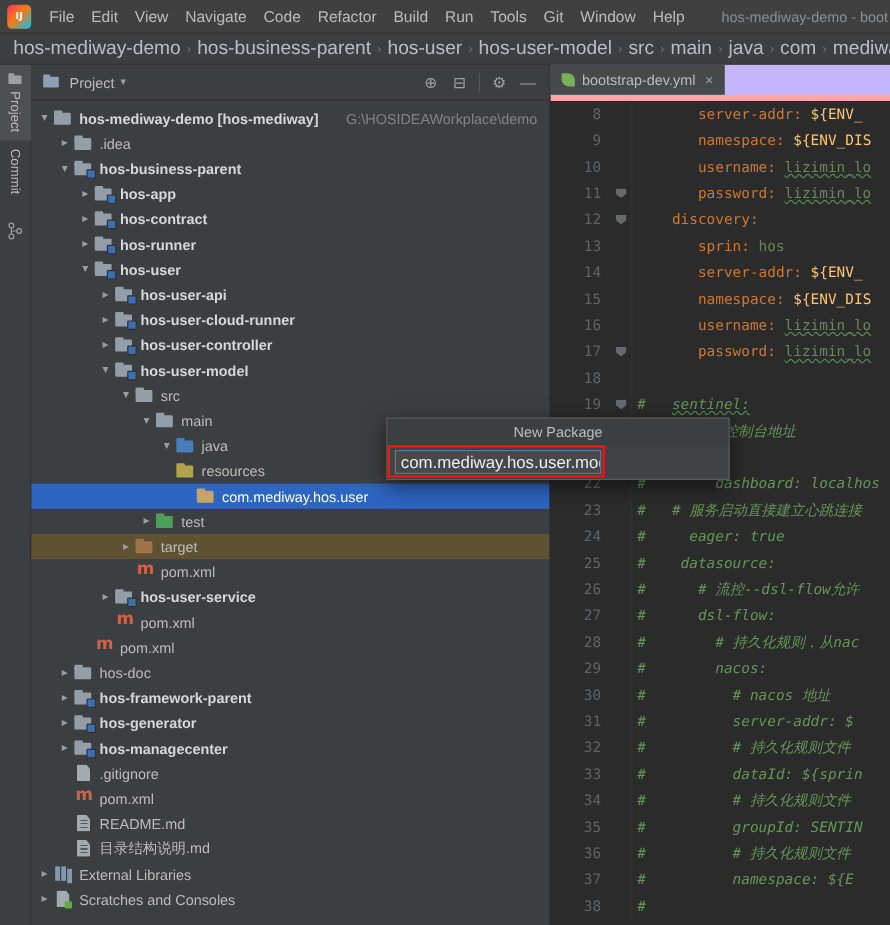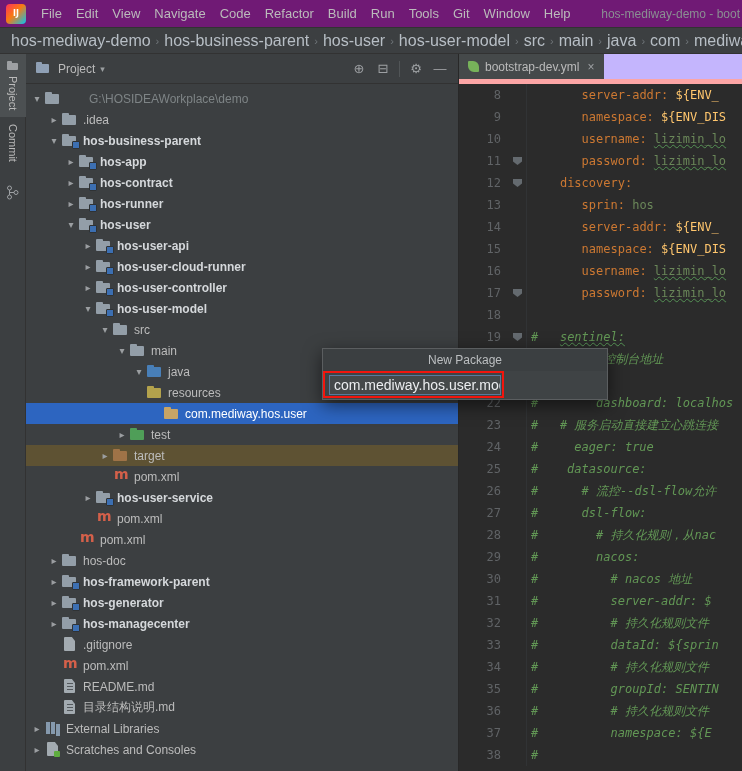--- a/index.html
+++ b/index.html
@@ -5,21 +5,21 @@
   :root{
     --selection:#2d65c0; --excluded:#5e5233; --annotation:#f3150d;
     --key:#cc7832; --var:#ffc66d; --str:#6a8759; --comment:#629755;
   }
   *{margin:0;padding:0;box-sizing:border-box}
   html,body{width:742px;height:771px;overflow:hidden;background:#2b2b2b;
     font-family:"Liberation Sans","DejaVu Sans",sans-serif;}
   #app{position:relative;width:742px;height:771px;background:#2b2b2b;overflow:hidden}
 
   
-  .titlebar{position:absolute;left:0;top:0;width:742px;height:28px;background:#701a75;
+  .titlebar{position:absolute;left:0;top:0;width:742px;height:28px;background:#404040;
     border-bottom:1px solid #323232;display:flex;align-items:center}
   .logo{width:20px;height:20px;margin:0 8px 0 6px;border-radius:4px;flex:none;
     background:linear-gradient(135deg,#fe315d 0%,#f97a12 45%,#07c3f2 100%);
     color:#fff;font:700 8px "DejaVu Sans",sans-serif;display:flex;align-items:center;justify-content:center}
   .menu-item{padding:0 7px;height:28px;line-height:28px;color:#bbbbbb;font-size:13px;cursor:default}
   .win-title{position:absolute;right:2px;top:0;height:28px;line-height:28px;color:#8a8f92;
     font-size:12px;max-width:165px;overflow:hidden;white-space:nowrap}
 
   
   .crumbbar{position:absolute;left:0;top:28px;width:742px;height:26px;background:#3c3f41;
@@ -185,20 +185,21 @@
           <span class="tool-icn">⊟</span>
           <span class="tool-sep"></span>
           <span class="tool-icn">⚙</span>
           <span class="tool-icn">—</span>
         </span>
     </div>
     <div class="tree" id="tree">
         <div class="trow bold" style="padding-left: 4px;">
           <span class="chev">▾</span>
           <span class="ic f c-folder"></span>
+          <span class="lbl">hos-mediway-demo [hos-mediway]</span>
           <span class="hint">G:\HOSIDEAWorkplace\demo</span>
         </div>
         <div class="trow" style="padding-left: 21px;">
           <span class="chev">▸</span>
           <span class="ic f c-folder"></span>
           <span class="lbl">.idea</span>
         </div>
         <div class="trow bold" style="padding-left: 21px;">
           <span class="chev">▾</span>
           <span class="ic f c-folder module">

